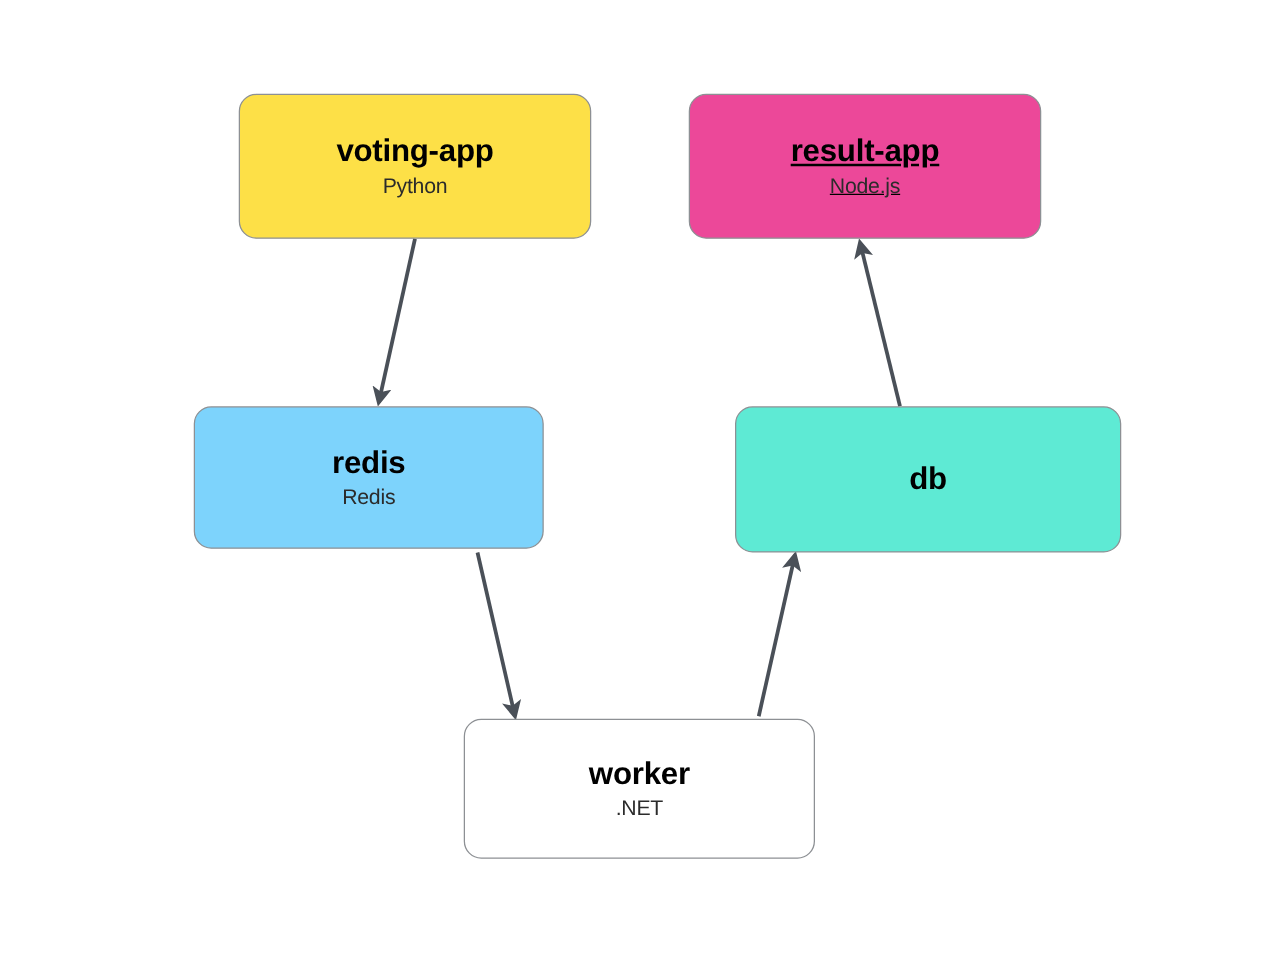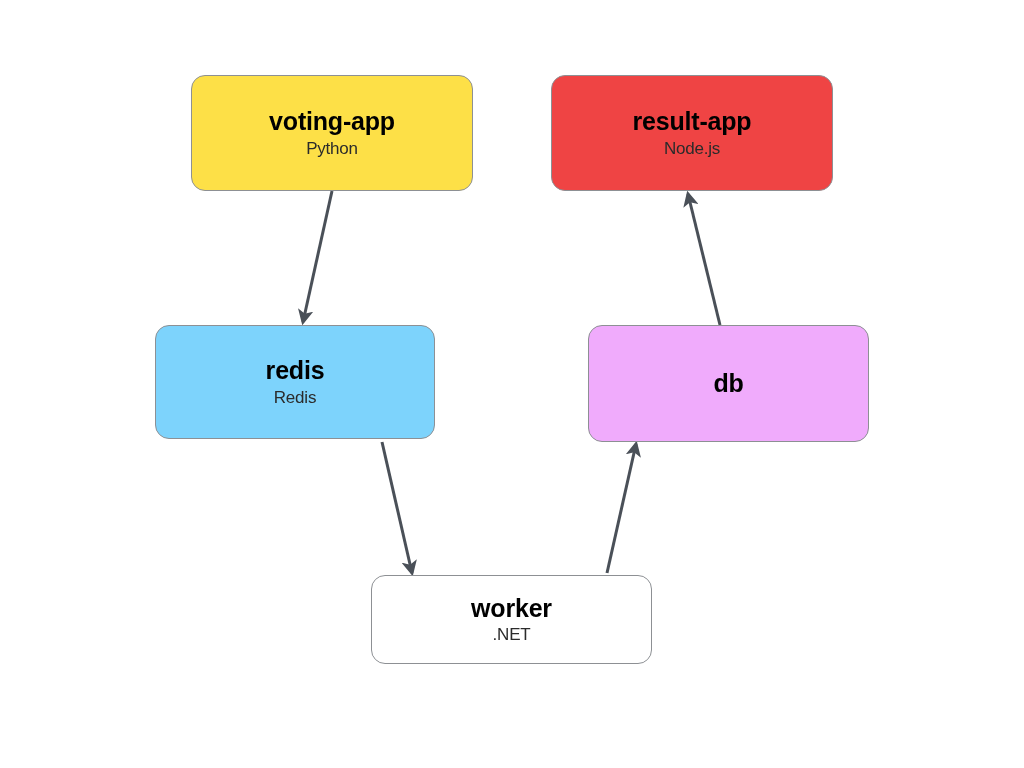--- a/index.html
+++ b/index.html
@@ -76,32 +76,32 @@
         <line x1="607" y1="573" x2="636" y2="444" stroke="#4a5058" stroke-width="3" stroke-linecap="butt" marker-end="url(#arrowhead)"></line>
         <line x1="720" y1="325" x2="688" y2="194" stroke="#4a5058" stroke-width="3" stroke-linecap="butt" marker-end="url(#arrowhead)"></line>
       </g>
   </svg>
 
   <div class="node" style="left: 191px; top: 75px; width: 282px; height: 116px; border-color: rgb(141, 144, 148); background: #fde047;">
     <div class="node-title">voting-app</div>
     <div class="node-subtitle">Python</div>
   </div>
 
-  <div class="node" style="left: 551px; top: 75px; width: 282px; height: 116px; border-color: rgb(141, 144, 148); background: #ef4444;">
+  <div class="node" style="left: 551px; top: 75px; width: 282px; height: 116px; border-color: rgb(141, 144, 148); background: #ec4899; text-decoration: underline;">
     <div class="node-title">result-app</div>
     <div class="node-subtitle">Node.js</div>
   </div>
 
   <div class="node" style="left: 155px; top: 325px; width: 280px; height: 114px; border-color: rgb(141, 144, 148); background: #7dd3fc;">
     <div class="node-title">redis</div>
     <div class="node-subtitle">Redis</div>
   </div>
 
-  <div class="node" style="left: 588px; top: 325px; width: 281px; height: 117px; border-color: rgb(141, 144, 148); background: #f0abfc;">
+  <div class="node" style="left: 588px; top: 325px; width: 309px; height: 117px; border-color: rgb(141, 144, 148); background: #5eead4;">
     <div class="node-title">db</div>
   </div>
 
-  <div class="node" style="left: 371px; top: 575px; width: 281px; height: 89px; border-color: rgb(141, 144, 148); background: rgb(255, 255, 255);">
+  <div class="node" style="left: 371px; top: 575px; width: 281px; height: 112px; border-color: rgb(141, 144, 148); background: rgb(255, 255, 255);">
     <div class="node-title">worker</div>
     <div class="node-subtitle">.NET</div>
   </div>
 
 </div>
 
 </body></html>

